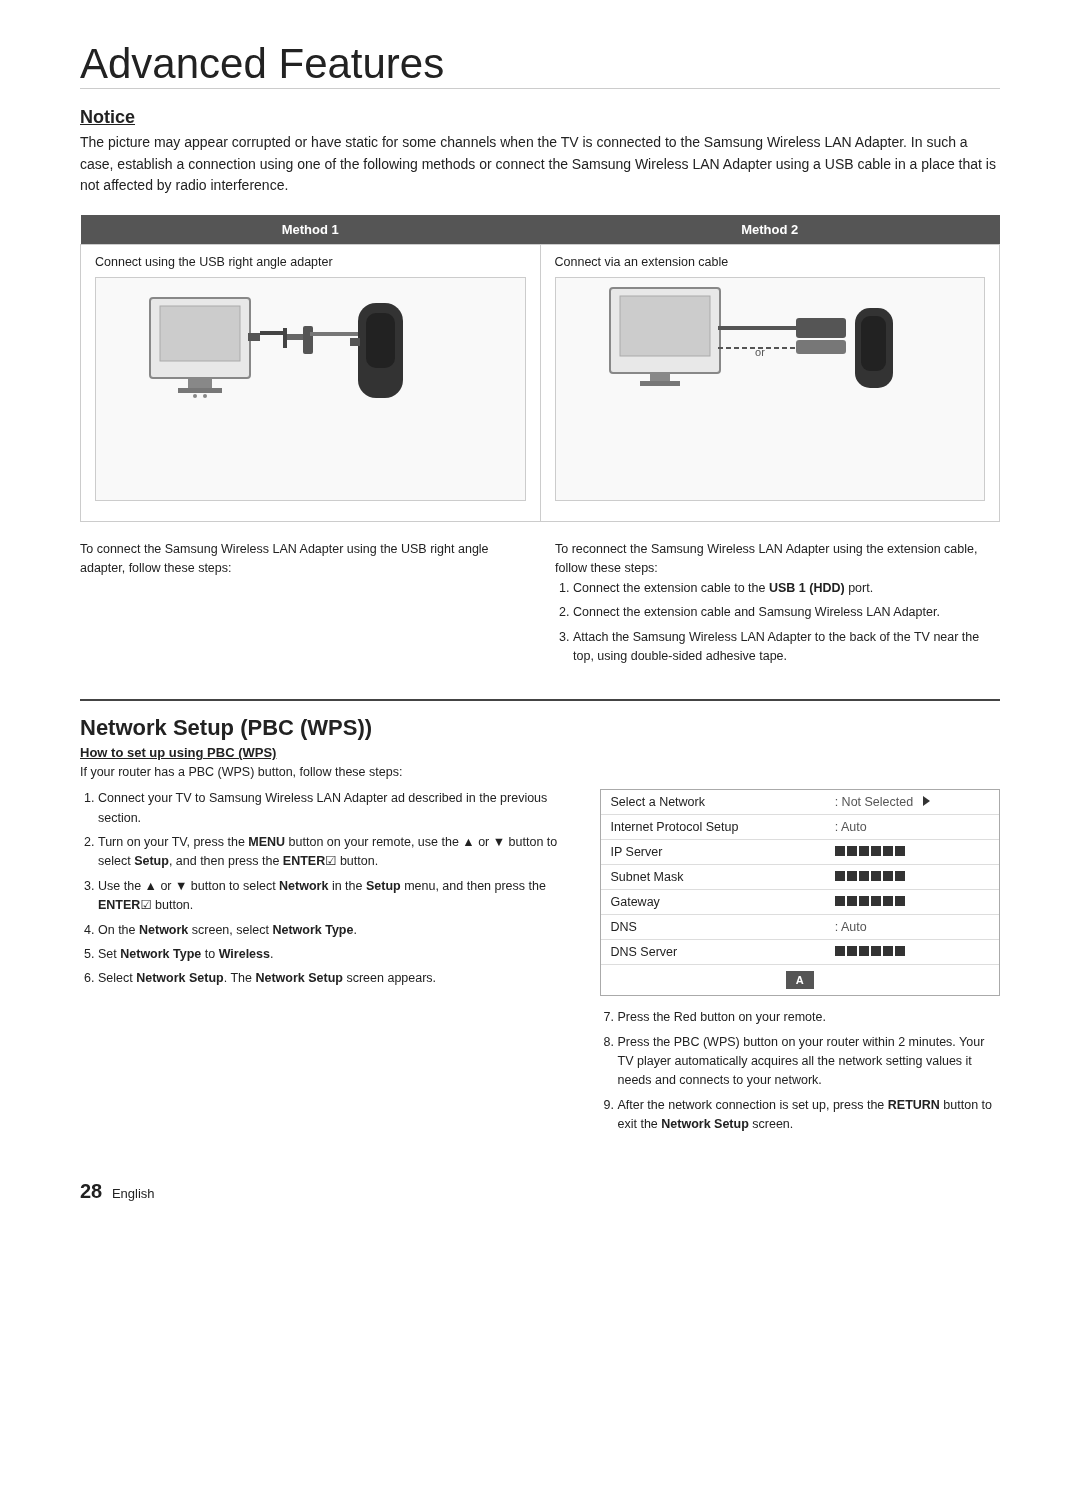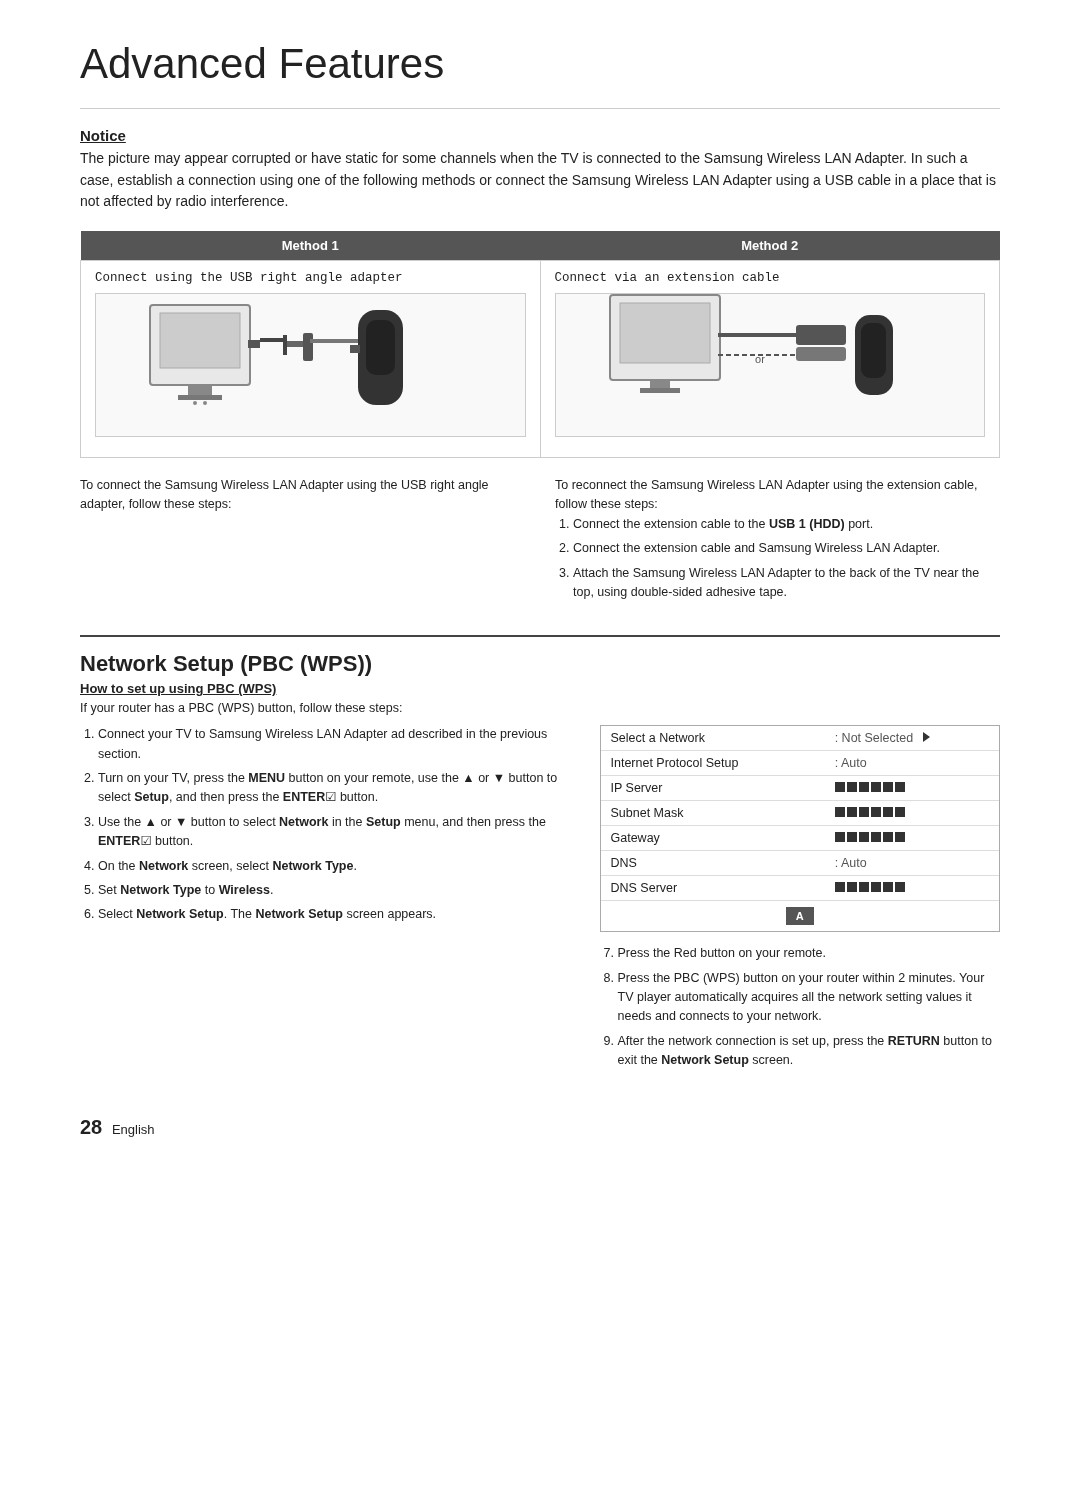--- a/index.html
+++ b/index.html
@@ -11,28 +11,28 @@
       width: 1080px;
       min-height: 1494px;
       padding: 40px 80px;
     }
     h1.page-title {
       font-size: 42px;
       font-weight: 300;
       color: #222;
       margin-bottom: 18px;
       border-bottom: 1px solid #ccc;
-      padding-bottom: 20px;
+      padding-bottom: 0;
     }
     .notice-section {
       margin-bottom: 18px;
     }
     .notice-section .notice-label {
       font-weight: bold;
-      font-size: 15px;
+      font-size: 18px;
       text-decoration: underline;
       margin-bottom: 4px;
     }
     .notice-section p {
       font-size: 14px;
       line-height: 1.55;
       color: #222;
     }
     
     .methods-table {
@@ -52,28 +52,27 @@
     .methods-table td {
       vertical-align: top;
       padding: 10px 14px;
       border: 1px solid #ccc;
       width: 50%;
     }
     .method-subtitle {
       font-size: 12.5px;
       color: #222;
       margin-bottom: 8px;
-      font-family: Liberation Mono, monospace;
     }
     .diagram-box {
       width: 100%;
-      height: 144px;
+      height: 224px;
       border: 1px solid #ccc;
       display: flex;
-      align-items: center;
+      align-items: flex-start;
       justify-content: center;
       margin-bottom: 10px;
       background: #f9f9f9;
       overflow: hidden;
     }
     .bold { font-weight: bold; }
     
     .two-col {
       display: flex;
       gap: 30px;

